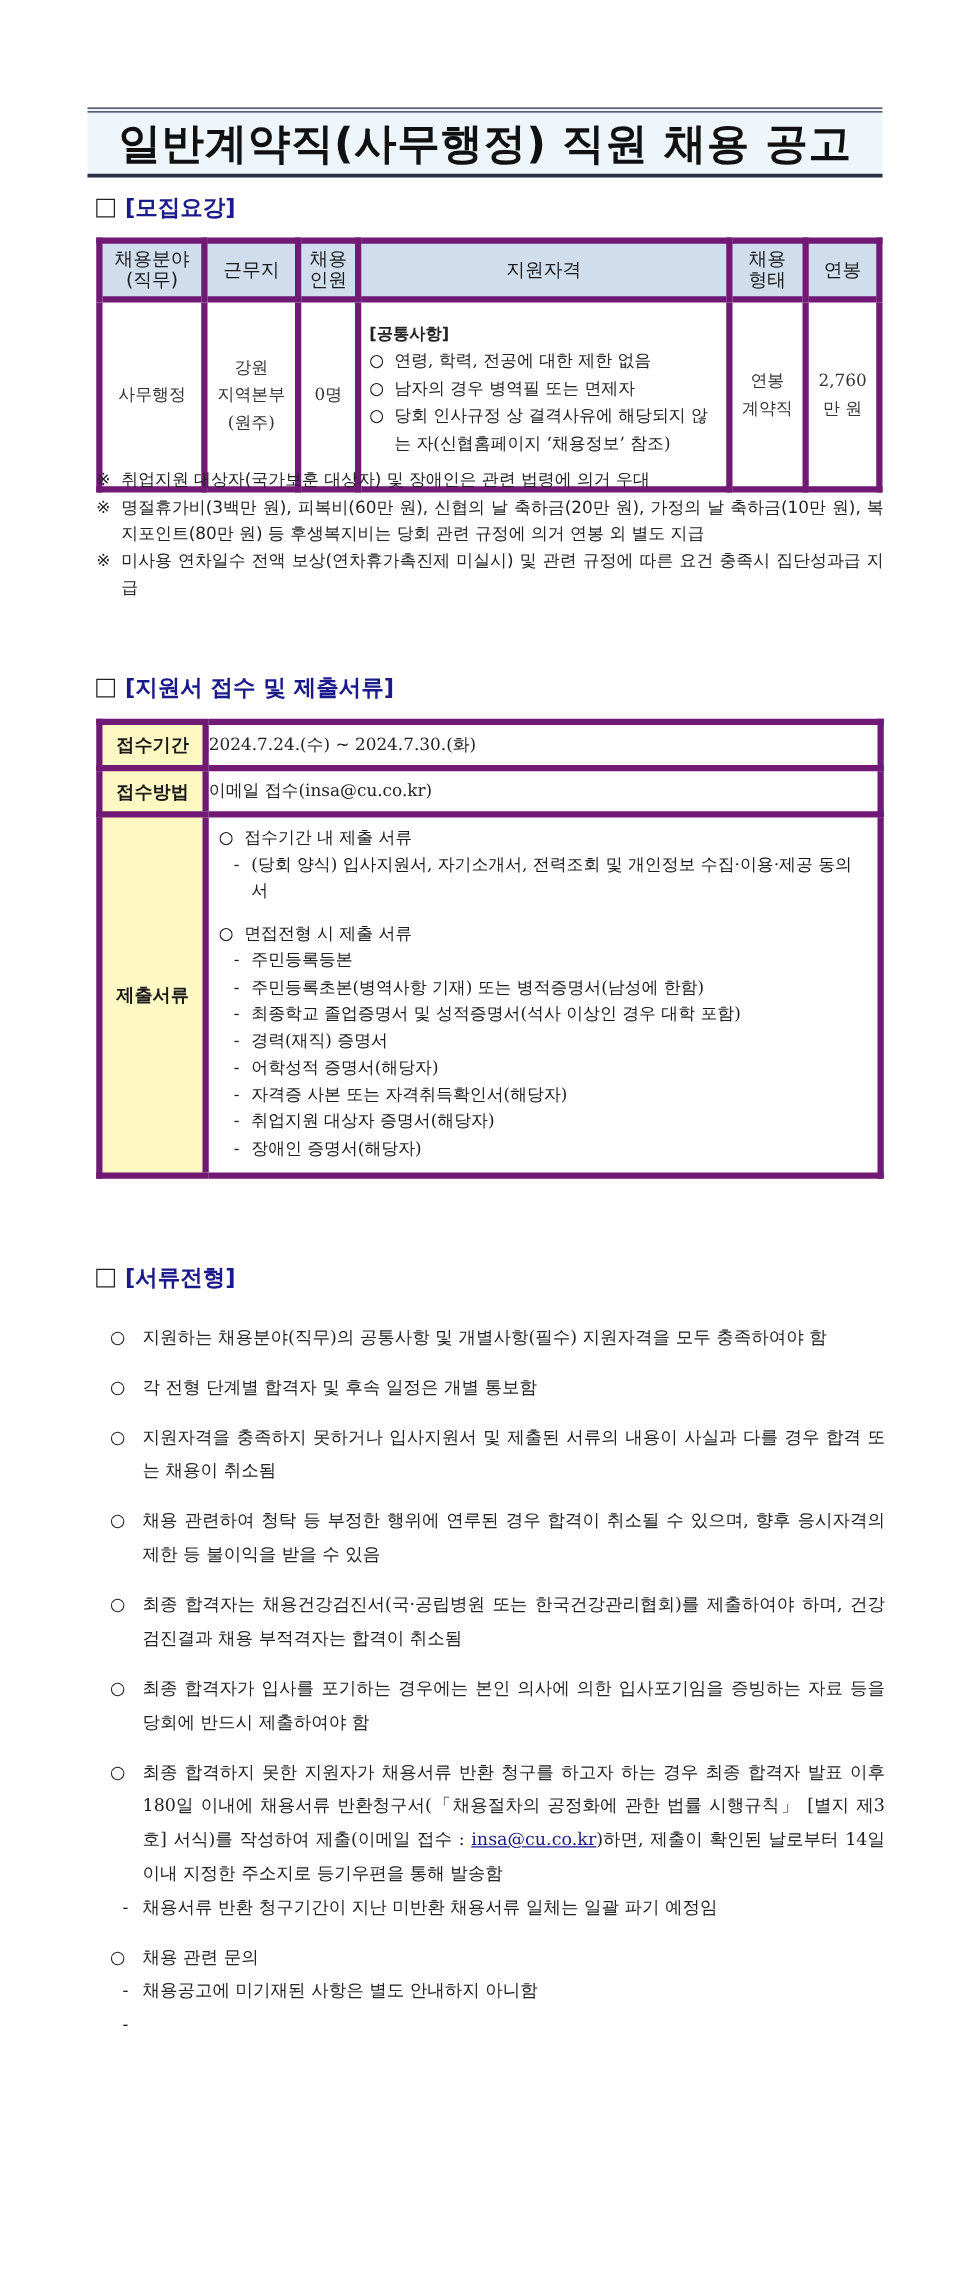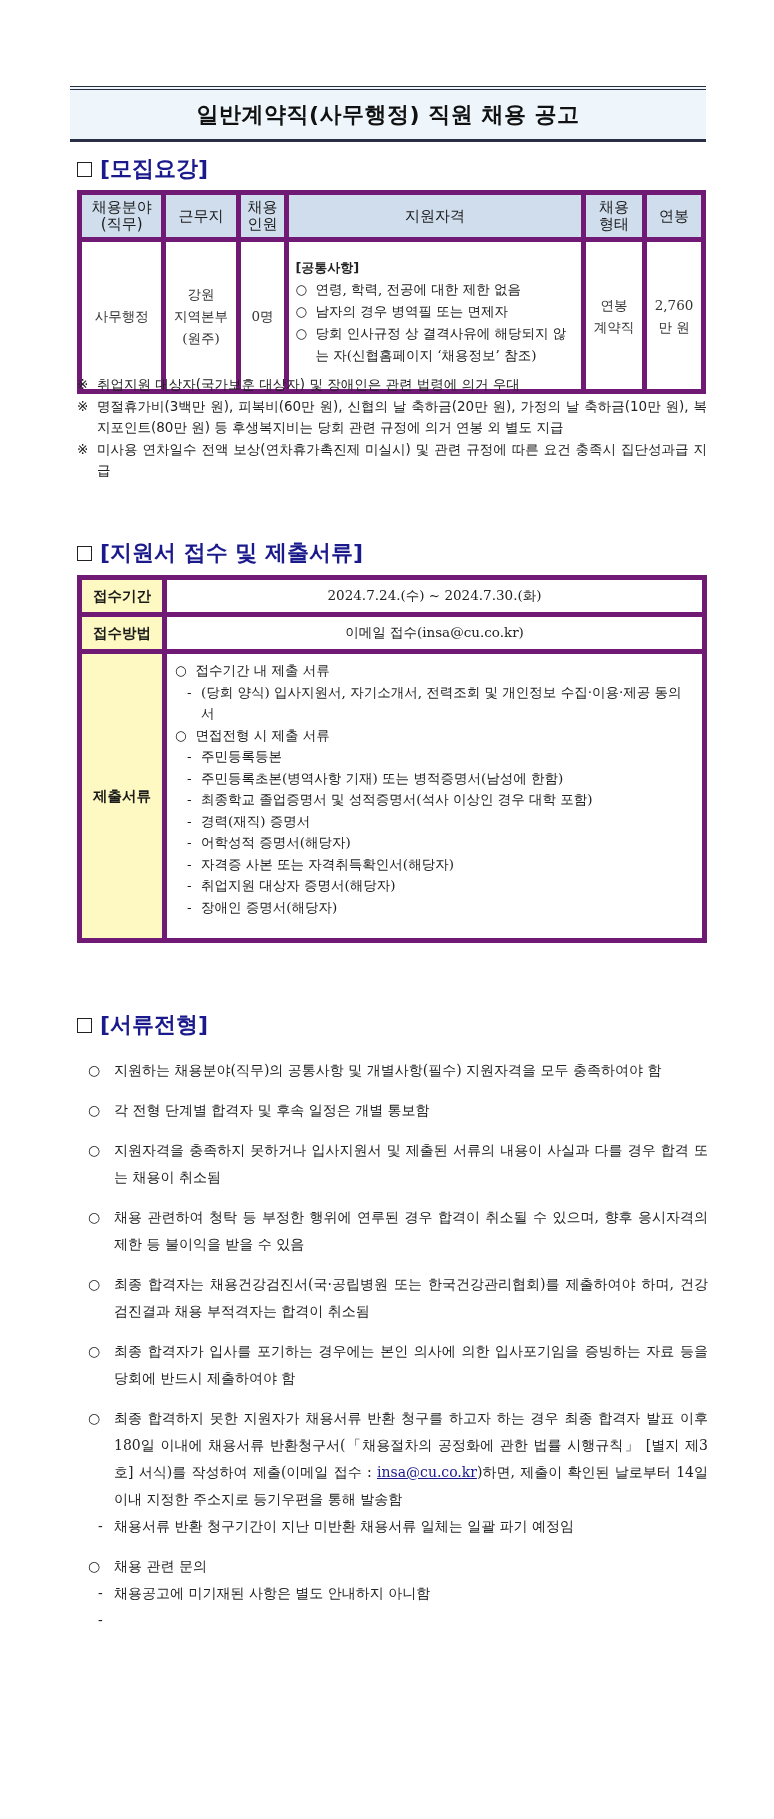--- a/index.html
+++ b/index.html
@@ -3,23 +3,23 @@
 <meta charset="utf-8">
 <style>
   html, body { margin: 0; padding: 0; background: #ffffff; }
   body { width: 774px; height: 1819px; position: relative; font-family: "DejaVu Serif", "Liberation Serif", serif; color: #1a1a1a; overflow: hidden; }
   .abs { position: absolute; }
 
   
   .title-box { left: 70px; top: 86px; width: 636px; height: 56px; background: #eef6fb;
     border-top: 4px double #2a2f45; border-bottom: 3px solid #2a2f45; box-sizing: border-box;
     display: flex; align-items: center; justify-content: center; }
-  .title-text { font-family: "DejaVu Sans", "Liberation Sans", sans-serif; font-weight: bold; font-size: 22px; color: #111; letter-spacing: 0.5px; }
-
-  .section-head { font-family: "DejaVu Sans", "Liberation Sans", sans-serif; font-weight: bold; font-size: 22px; color: #1a1a8c; display: flex; align-items: center; }
+  .title-text { font-family: "DejaVu Sans", "Liberation Sans", sans-serif; font-weight: bold; font-size: 34px; color: #111; letter-spacing: 0.5px; }
+
+  .section-head { font-family: "DejaVu Sans", "Liberation Sans", sans-serif; font-weight: bold; font-size: 18px; color: #1a1a8c; display: flex; align-items: center; }
   .checkbox { display: inline-block; width: 15px; height: 15px; border: 1.5px solid #222; box-sizing: border-box; margin-right: 8px; background: #fff; }
 
   table { border-collapse: collapse; }
   td, th { border: 5px solid #701a75; padding: 0; }
 
   
   .t1 { left: 77px; top: 190px; width: 629px; font-size: 13.5px; }
   .t1 th { background: #cfddec; font-family: "DejaVu Sans", "Liberation Sans", sans-serif; font-weight: normal; font-size: 15px; height: 42px; line-height: 17px; text-align: center; border-bottom: 2px solid #222; }
   .t1 td { height: 131px; text-align: center; vertical-align: middle; line-height: 22px; color: #333; }
   .t1 td.qual { text-align: left; vertical-align: top; padding: 16px 4px 0 6px; color: #222; }
@@ -29,25 +29,25 @@
 
   
   .notes { left: 77px; top: 374px; width: 630px; font-family: "DejaVu Sans", "Liberation Sans", sans-serif; font-size: 13.5px; color: #222; }
   .note { display: flex; line-height: 21.5px; margin-bottom: 0px; }
   .note .mk { width: 20px; flex: none; }
   .note .tx { text-align: justify; text-align-last: left; }
 
   
   .t2 { left: 77px; top: 575px; width: 630px; font-size: 13.5px; }
   .t2 td.lbl { width: 80px; background: #fef9c3; font-family: "DejaVu Sans", "Liberation Sans", sans-serif; font-weight: bold; font-size: 14.5px; text-align: center; border-right: 4px double #222; }
-  .t2 td.val { text-align: center; color: #222; }
+  .t2 td.val { color: #222; }
   .t2 tr.r1 td, .t2 tr.r2 td, .t2 tr.r3 td { height: 32px; }
   .t2 td.left { text-align: left; padding-left: 8px; }
   .t2 td.docs { text-align: left; vertical-align: top; padding: 6px 8px 6px 8px; line-height: 21.5px; }
-  .doc-group { }
+  .doc-group { margin-bottom: 12px; }
   .doc-group:last-child { margin-bottom: 0; }
   .doc-sub { display: flex; padding-left: 12px; }
   .doc-sub .mk { width: 14px; flex: none; }
 
   
   .misc { left: 88px; top: 1057px; width: 620px; font-size: 14px; color: #222; }
   .mi { display: flex; line-height: 27px; margin-bottom: 13px; }
   .mi .mk { width: 26px; flex: none; }
   .mi .tx { text-align: justify; text-align-last: left; flex: 1; }
   .ms { display: flex; line-height: 27px; margin-left: 10px; }

